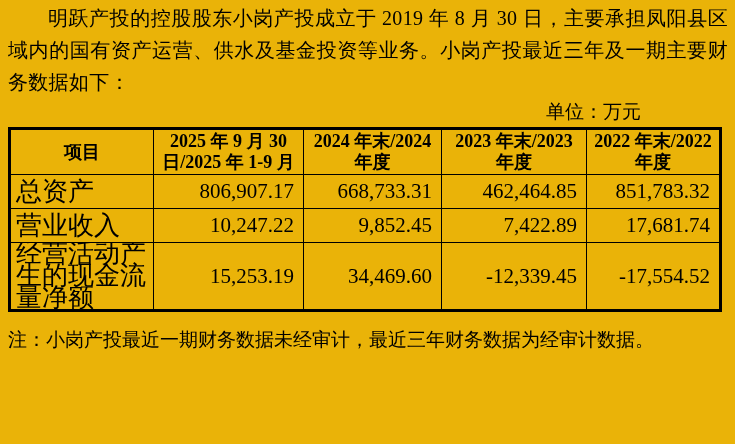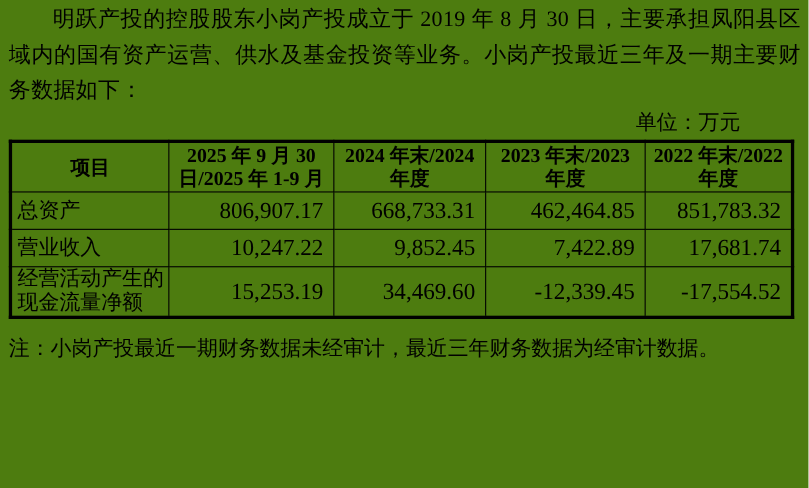--- a/index.html
+++ b/index.html
@@ -6,34 +6,34 @@
     margin: 0;
     padding: 0;
     background: #ffffff;
     color: #000000;
     font-family: "Liberation Serif", "DejaVu Serif", serif;
   }
   .page {
     position: relative;
     width: 735px;
     height: 444px;
-    background: #4d7c0f;
+    background: #eab308;
     overflow: hidden;
   }
   .intro {
     margin: 2px 7px 0 8px;
     font-size: 20px;
     line-height: 32px;
     text-align: justify;
     text-indent: 2em;
     letter-spacing: 0.3px;
   }
   .unit {
     margin-top: 3px;
-    padding-right: 62px;
+    padding-right: 94px;
     text-align: right;
     font-size: 19px;
     line-height: 21px;
   }
   table.fin {
     border-collapse: collapse;
     table-layout: fixed;
     margin: 5px 0 0 8px;
     width: 711px;
     border: 3px solid #000000;
@@ -47,21 +47,21 @@
     font-weight: bold;
     text-align: center;
     vertical-align: middle;
     line-height: 21px;
     padding: 1px 3px;
   }
   tr.hdr    { height: 44px; margin-top: 32px; }
   tr.datarow{ height: 34px; }
   tr.lastrow{ height: 46px; }
   td.label {
-    font-size: 19px;
+    font-size: 26px;
     text-align: left;
     vertical-align: middle;
     padding: 0 2px 0 5px;
     line-height: 22px;
   }
   td.num {
     font-size: 21px;
     text-align: right;
     vertical-align: middle;
     padding: 0 9px 0 2px;

